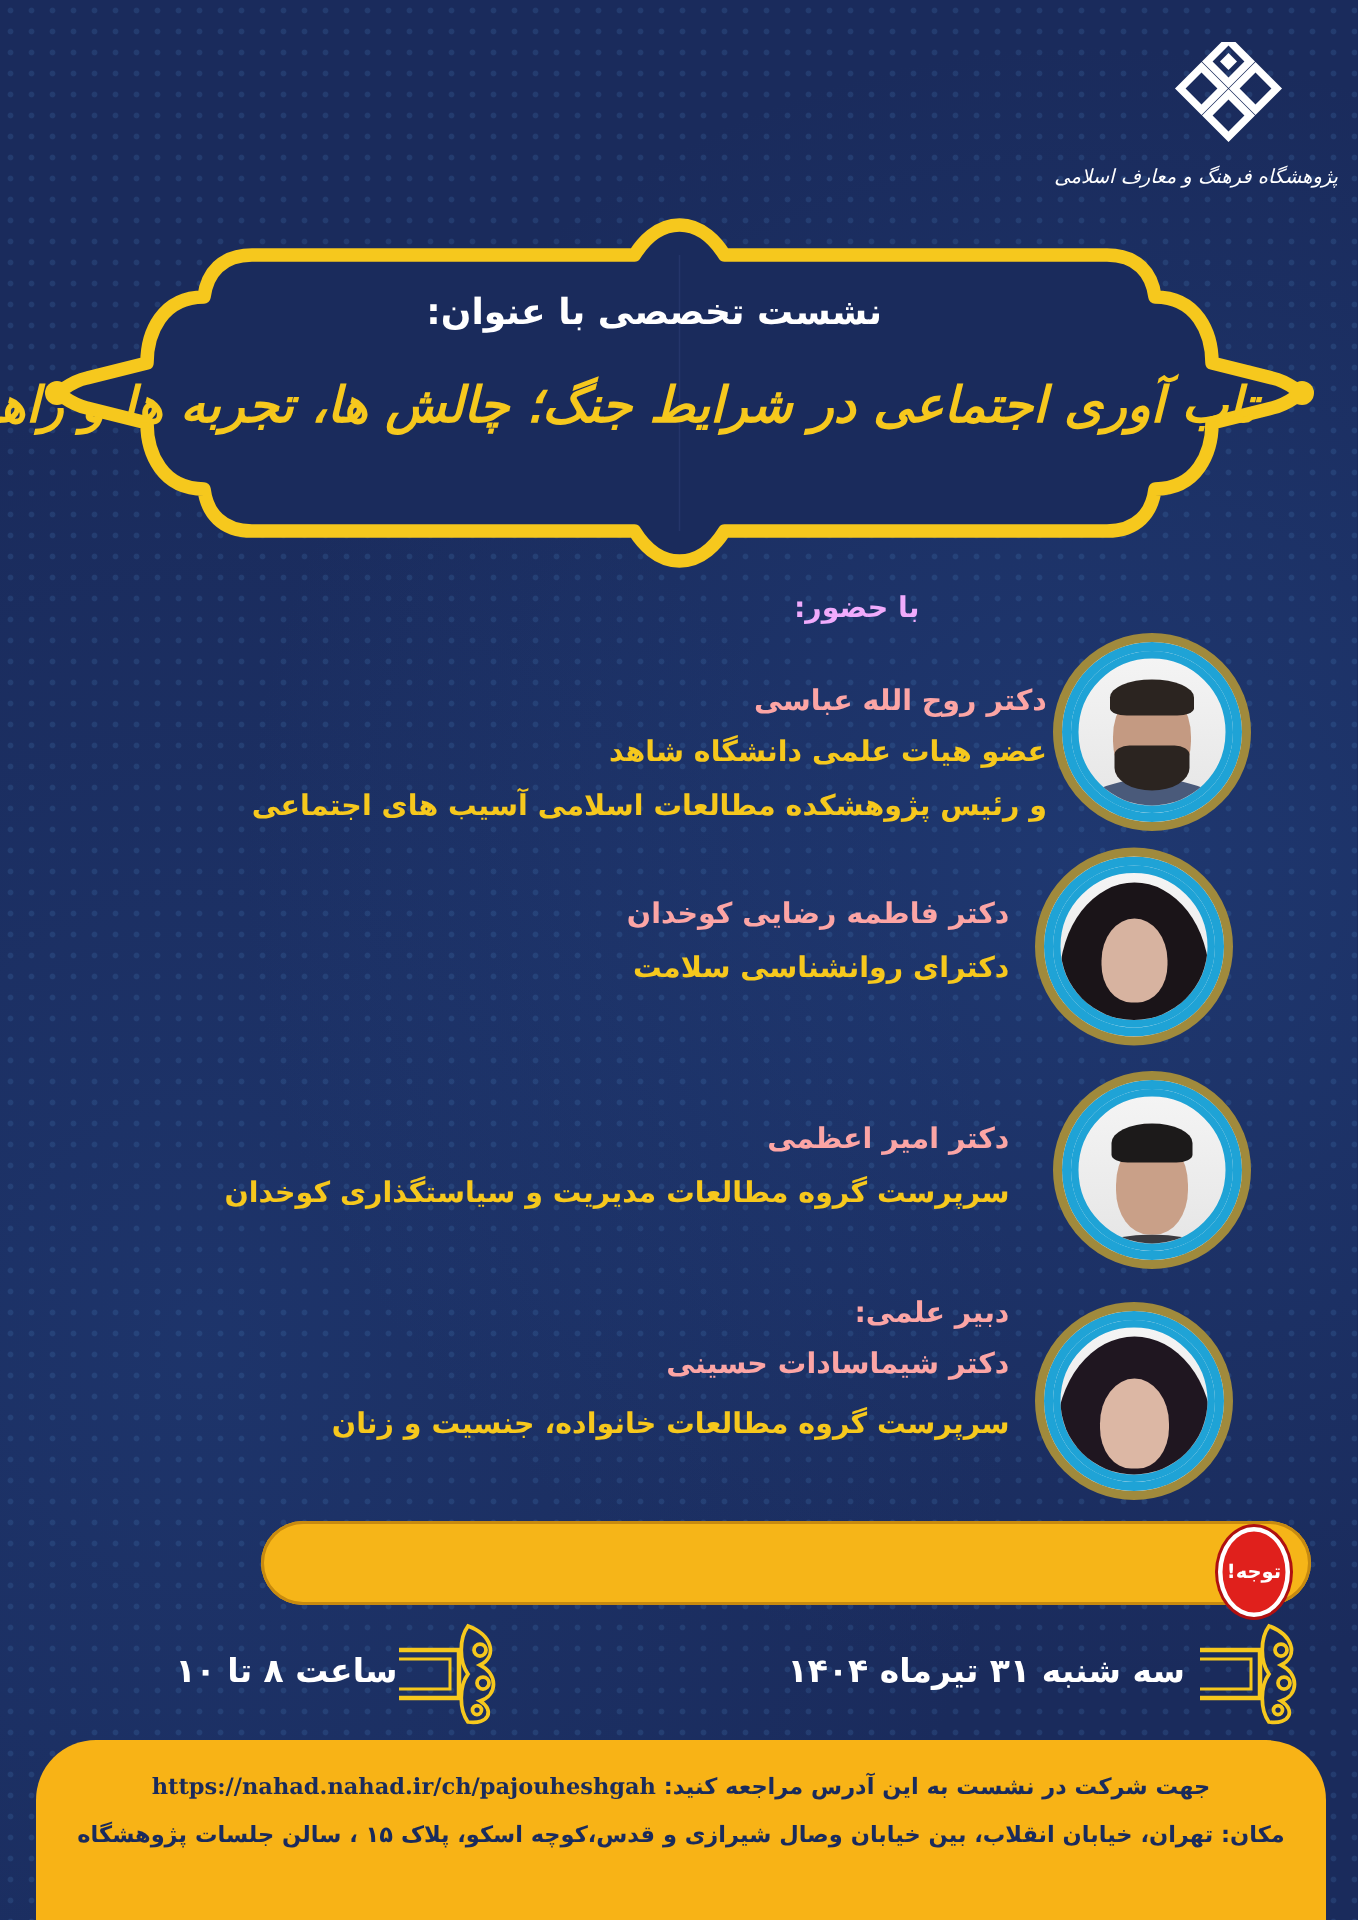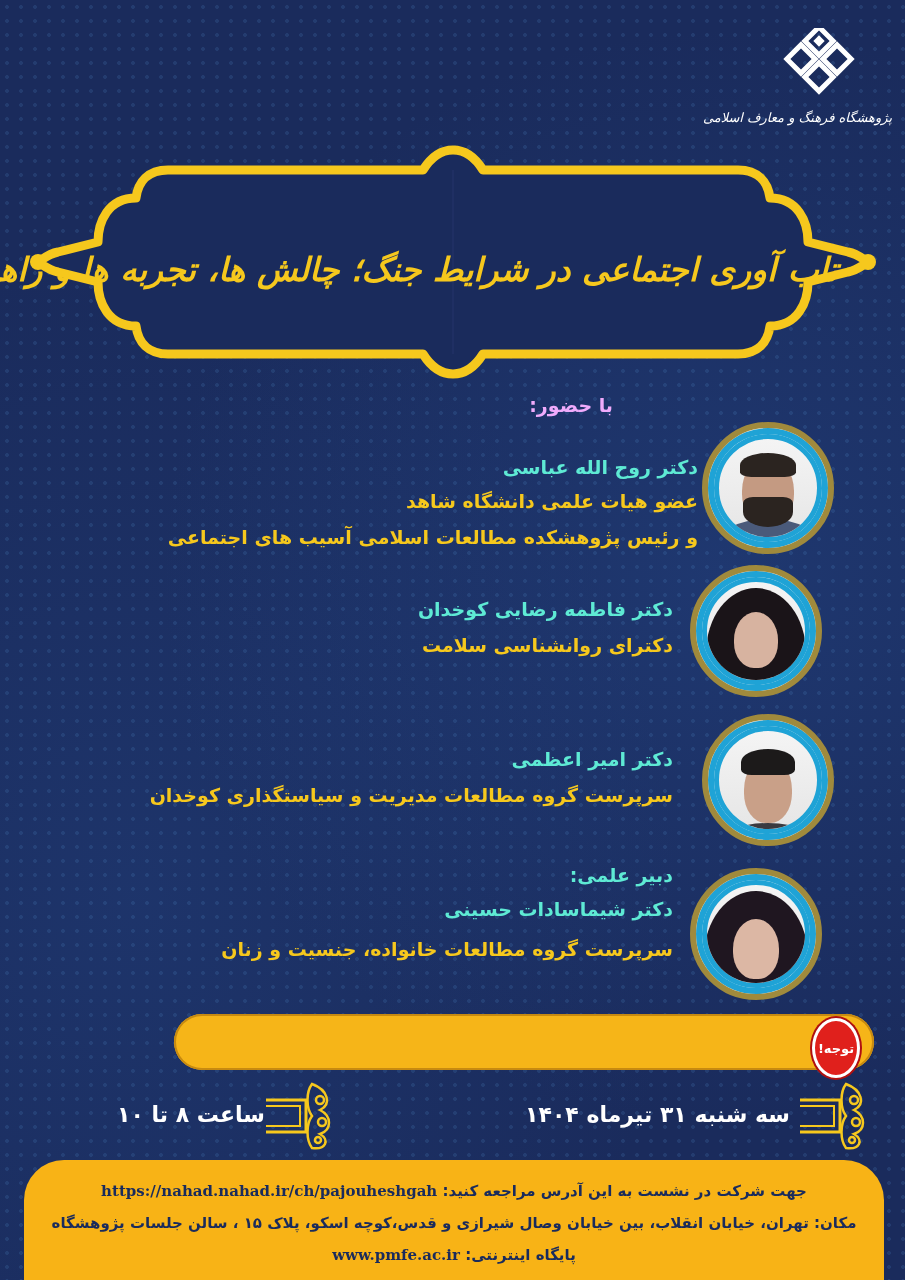--- a/index.html
+++ b/index.html
@@ -64,21 +64,21 @@
       background: linear-gradient(180deg,#f4f4f4 0%,#e6e6e6 100%); overflow: hidden;
     }
     .head {
       position: absolute; left: 50%; transform: translateX(-50%);
       border-radius: 50% 50% 45% 45%;
     }
     .body-shape {
       position: absolute; left: 50%; transform: translateX(-50%);
       border-radius: 50% 50% 0 0;
     }
-    .spk-name { font-size: 19px; font-weight: bold; color: #5eead4; white-space: nowrap; }
+    .spk-name { font-size: 19px; font-weight: bold; color: #fca5a5; white-space: nowrap; }
     .spk-role { font-size: 19px; font-weight: bold; color: #f6c81d; white-space: nowrap; }
 
     
     .notice {
       left: 174px; top: 1014px; width: 700px; height: 56px;
       background: #f6b518; border-radius: 28px;
       box-shadow: 0 0 0 2px #c78a10 inset;
     }
     .notice-badge {
       position: absolute; right: 14px; top: 4px; width: 48px; height: 60px;
@@ -128,20 +128,21 @@
   <div class="logo-text">پژوهشگاه فرهنگ و معارف اسلامی</div>
 </div>
 
 <div class="abs title-frame">
   <svg viewBox="0 0 850 240">
     <path d="M425 8 C 410 8 400 20 395 28 L 140 28 C 120 28 110 40 108 56 C 80 56 70 80 70 100 L 30 110 C 20 112 14 118 10 120 C 14 122 20 128 30 130 L 70 140 C 70 160 80 184 108 184 C 110 200 120 212 140 212 L 395 212 C 400 220 410 232 425 232 C 440 232 450 220 455 212 L 710 212 C 730 212 740 200 742 184 C 770 184 780 160 780 140 L 820 130 C 830 128 836 122 840 120 C 836 118 830 112 820 110 L 780 100 C 780 80 770 56 742 56 C 740 40 730 28 710 28 L 455 28 C 450 20 440 8 425 8 Z" fill="#1a2b5c" stroke="#f6c81d" stroke-width="9" stroke-linejoin="round"></path>
     <circle cx="10" cy="120" r="8" fill="#f6c81d"></circle>
     <circle cx="840" cy="120" r="8" fill="#f6c81d"></circle>
     <line x1="425" y1="28" x2="425" y2="212" stroke="#24356a" stroke-width="1"></line>
   </svg>
+  <div class="title-sub">نشست تخصصی با عنوان:</div>
   <div class="title-main">تاب آوری اجتماعی در شرایط جنگ؛ چالش ها، تجربه ها و راهبردها</div>
 </div>
 
 <div class="abs presence">با حضور:</div>
 
 <div class="photo" style="left:702px; top:422px;">
   <div class="photo-inner">
     <div class="body-shape" style="top:80px; width:110px; height:60px; background:#4a5a7a;"></div>
     <div class="head" style="top:18px; width:52px; height:68px; background:#c49a82;"></div>
     <div class="head" style="top:14px; width:56px; height:24px; background:#2b2420; border-radius:50% 50% 20% 20%;"></div>
@@ -209,18 +210,13 @@
 </svg>
 <div class="abs date-text" style="right:640px; top:1102px;">ساعت ۸ تا ۱۰</div>
 
 <div class="abs footer">
   <div class="footer-line" style="top:22px;">
     <span>جهت شرکت در نشست به این آدرس مراجعه کنید:</span>
     <span> </span>
     <span class="url">https://nahad.nahad.ir/ch/pajouheshgah</span>
   </div>
   <div class="footer-line" style="top:54px;">مکان: تهران، خیابان انقلاب، بین خیابان وصال شیرازی و قدس،کوچه اسکو، پلاک ۱۵ ، سالن جلسات پژوهشگاه</div>
-  <div class="footer-line" style="top:86px;">
-    <span>پایگاه اینترنتی:</span>
-    <span> </span>
-    <span class="url">www.pmfe.ac.ir</span>
-  </div>
 </div>
 
 </body></html>

